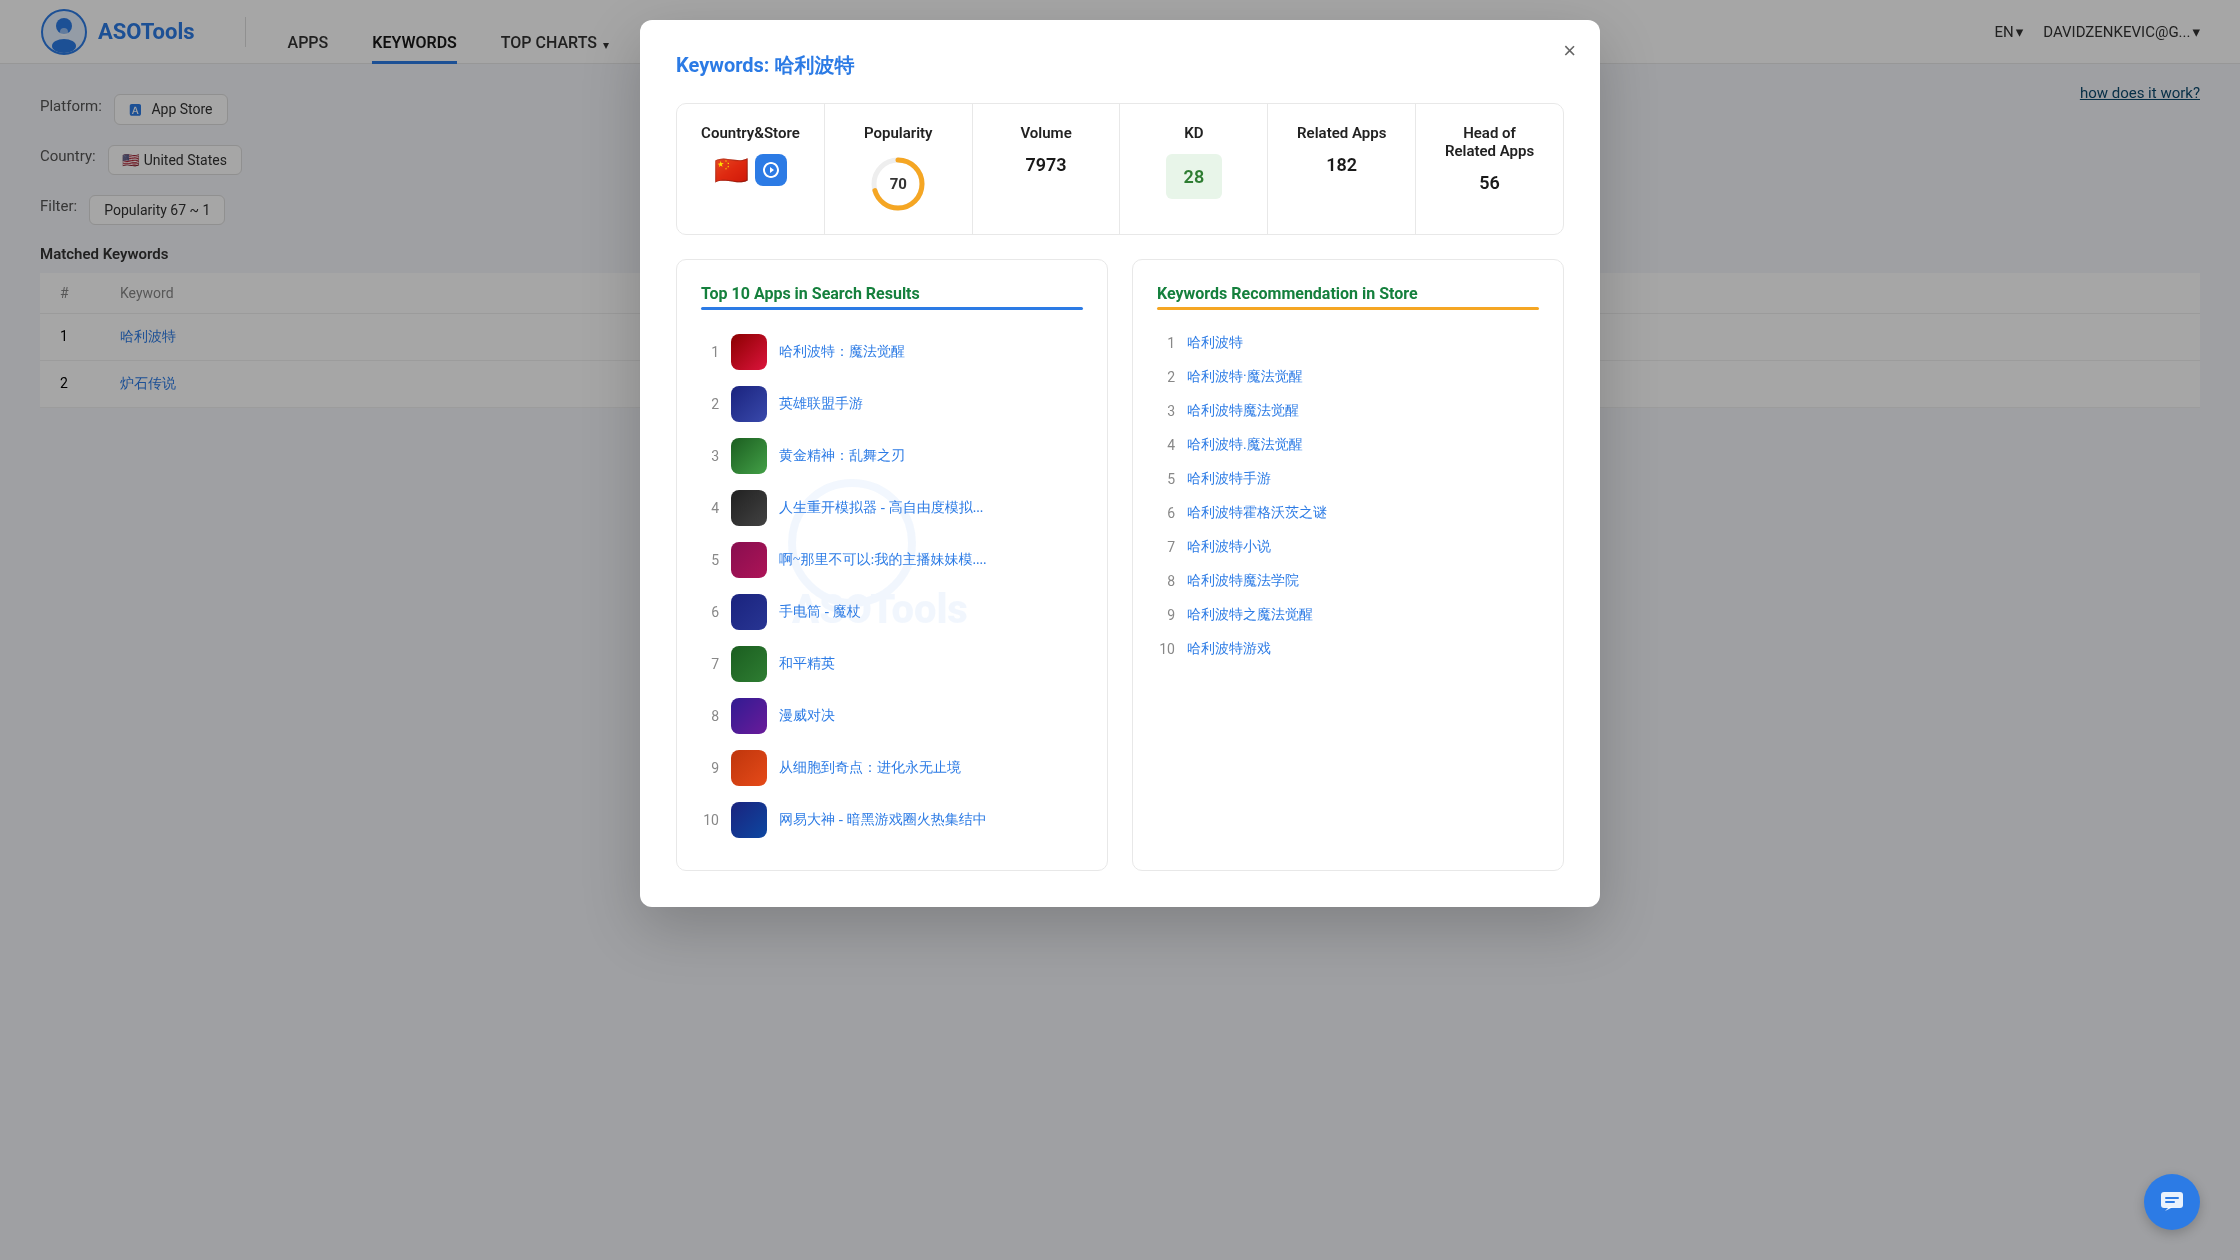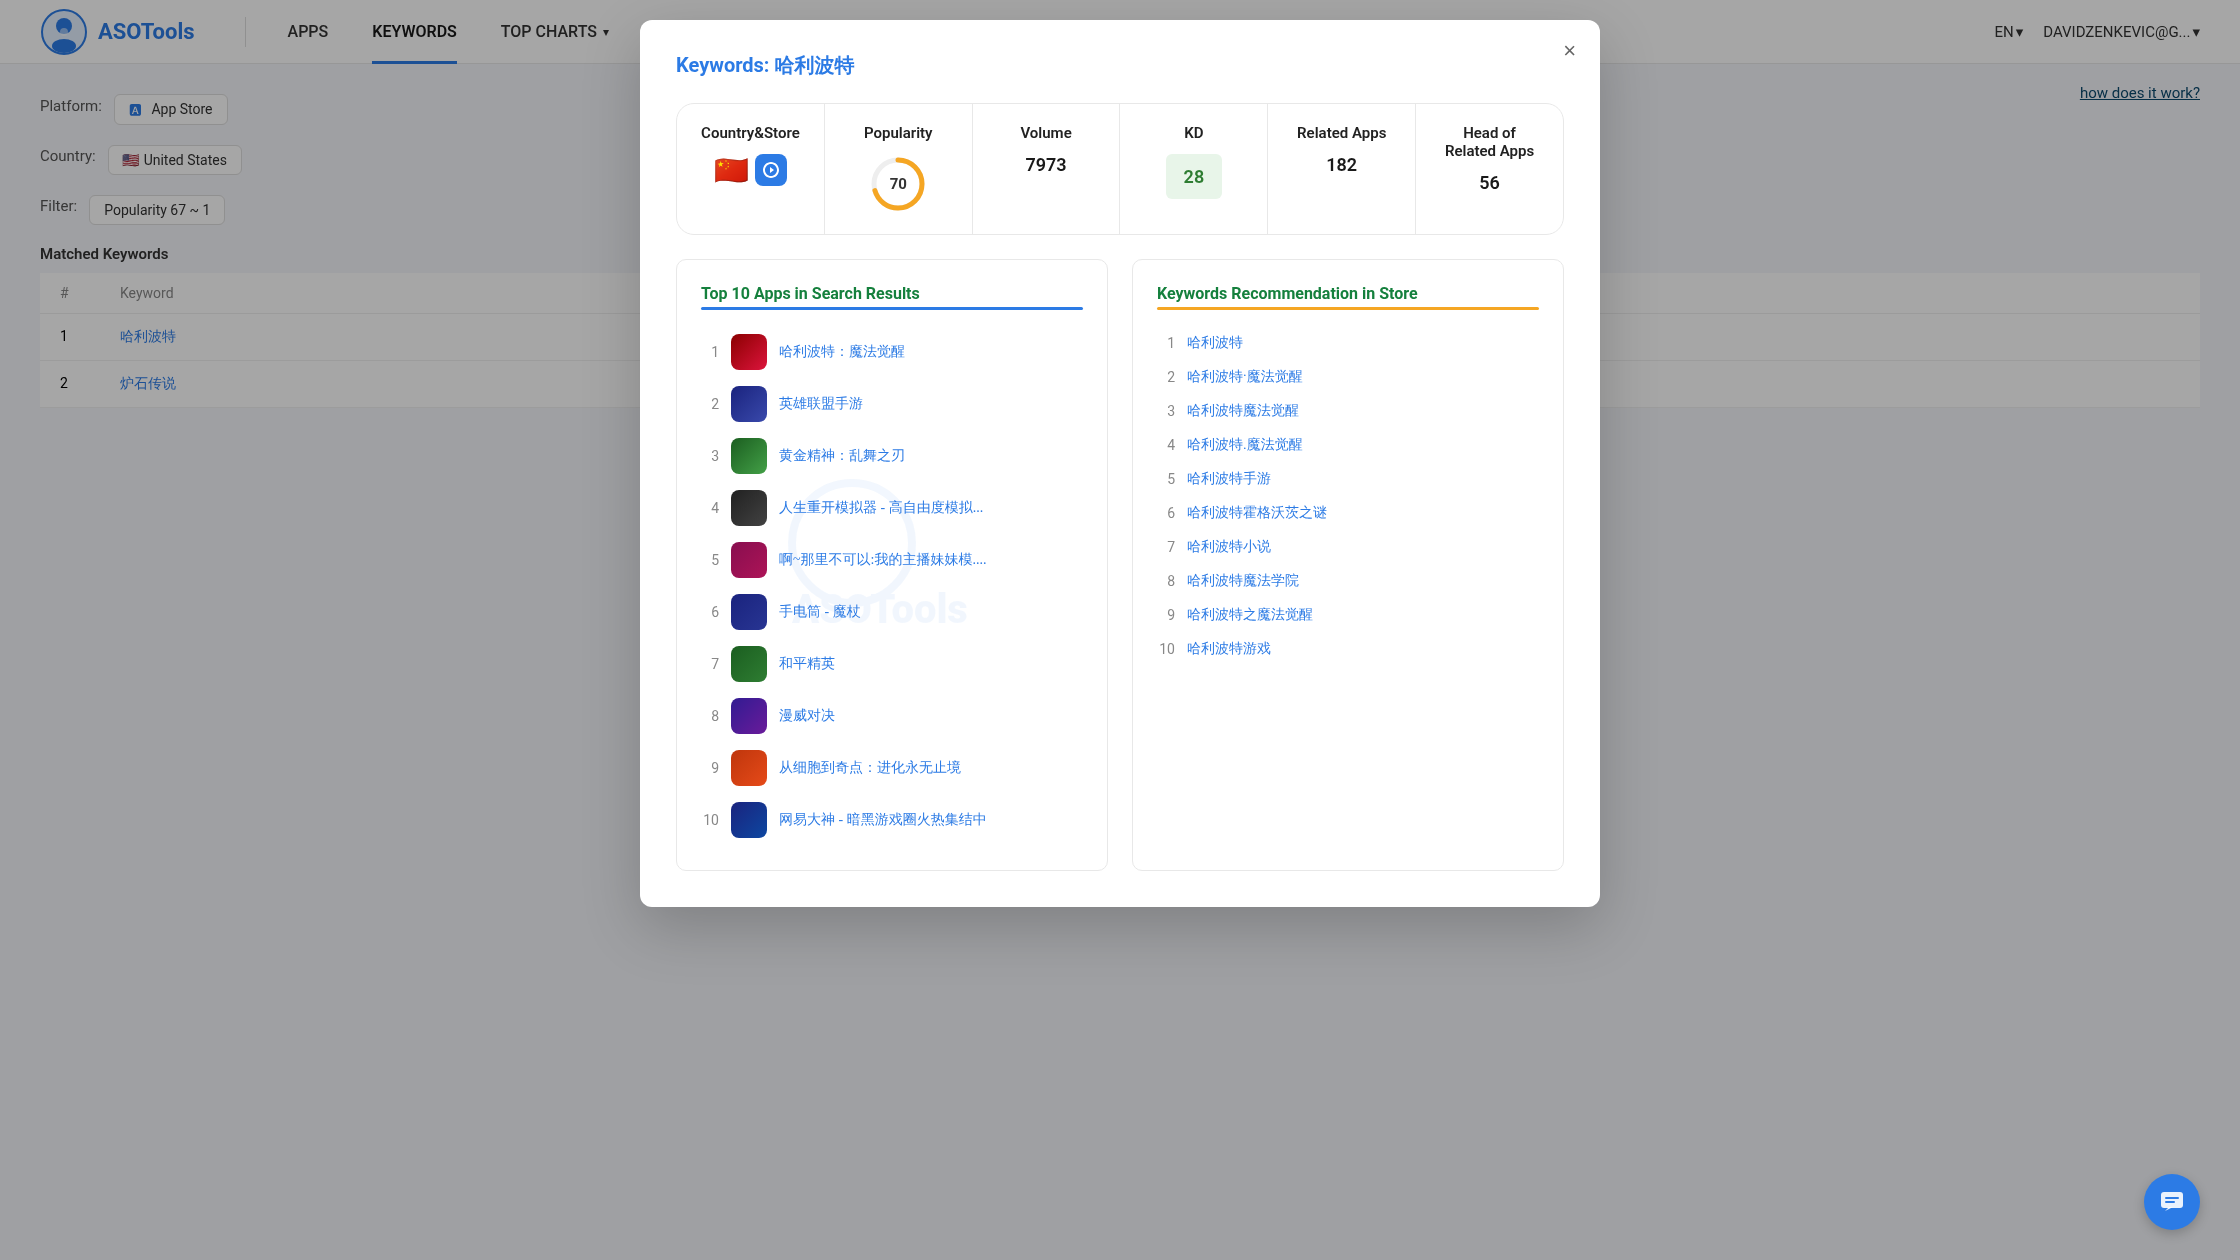--- a/index.html
+++ b/index.html
@@ -47,21 +47,21 @@
     .nav-links {
       display: flex;
       align-items: center;
       gap: 0;
       flex: 1;
     }
     .nav-link {
       padding: 12px 22px;
       height: 64px;
       display: flex;
-      align-items: center;
+      align-items: flex-end;
       font-size: 16px;
       color: #333;
       cursor: pointer;
       font-weight: 500;
       position: relative;
     }
     .nav-link.active {
       color: #1a1a1a;
       font-weight: 600;
     }
@@ -201,21 +201,21 @@
       color: #666;
       cursor: pointer;
       background: none;
       border: none;
       line-height: 1;
     }
 
     
     .stats-card {
       border: 1px solid #e8e8e8;
-      border-radius: 18px;
+      border-radius: 10px;
       display: flex;
       align-items: stretch;
       margin-bottom: 24px;
       background: #fff;
     }
     .stat-item {
       flex: 1;
       padding: 20px 24px;
       border-right: 1px solid #e8e8e8;
       display: flex;

